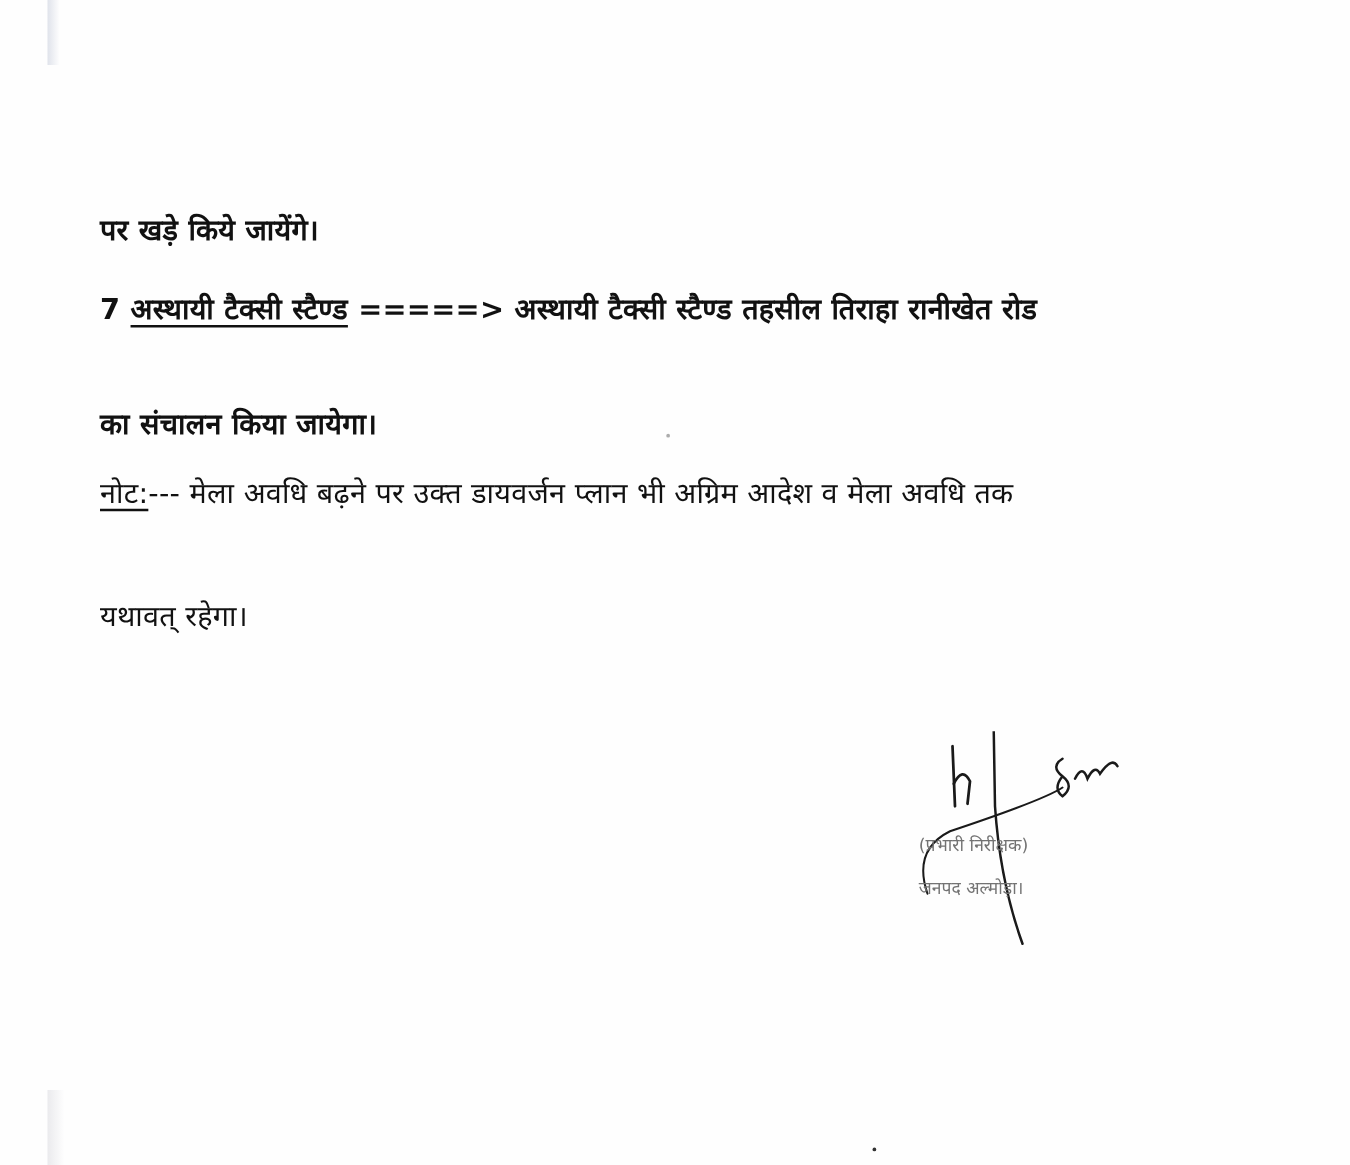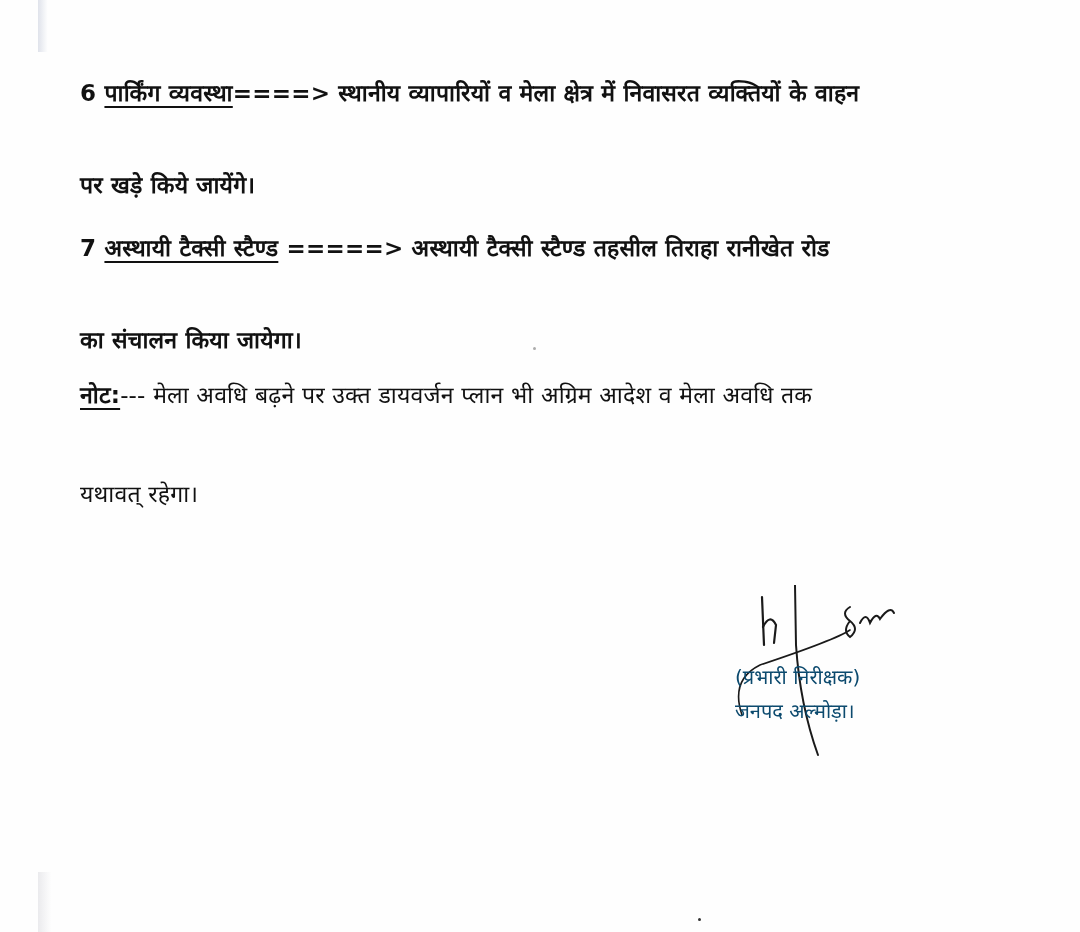--- a/index.html
+++ b/index.html
@@ -23,50 +23,45 @@
   }
   .line {
     position: absolute; left: 80px; white-space: nowrap;
     font-size: 23px; font-weight: bold; line-height: 30px;
     letter-spacing: 0.2px;
   }
   .u { text-decoration: underline; text-decoration-thickness: 2px; text-underline-offset: 5px; }
   .date { font-size: 21px; }
   .sig-block { position: absolute; left: 735px; top: 660px; }
   .sig-line {
-    white-space: nowrap; font-size: 20px; font-weight: normal;
-    line-height: 34px; color: #0c4a6e;
+    white-space: nowrap; font-size: 14px; font-weight: normal;
+    line-height: 34px; color: #737373;
   }
   .sig-svg { position: absolute; left: 700px; top: 585px; }
   .dot { position: absolute; width: 3px; height: 3px; background: #333; border-radius: 50%; }
 </style>
 </head>
 <body>
 
 <div class="page">
   <div class="edge-shade"></div>
   <div class="edge-shade-bottom"></div>
 
-  <div class="line" style="top:78px;">
-    <span>6</span>
-    <span class="u">पार्किंग व्यवस्था</span><span>====&gt;</span>
-    <span>स्थानीय व्यापारियों व मेला क्षेत्र में निवासरत व्यक्तियों के वाहन</span>
-  </div>
   <div class="line" style="top:170px;text-align:center;">पर खड़े किये जायेंगे।</div>
 
   <div class="line" style="top:233px;">
     <span>7</span>
     <span class="u">अस्थायी टैक्सी स्टैण्ड</span>
     <span>=====&gt;</span>
     <span>अस्थायी टैक्सी स्टैण्ड तहसील तिराहा रानीखेत रोड</span>
   </div>
   <div class="line" style="top:325px;">का संचालन किया जायेगा।</div>
 
   <div class="line" style="top:380px; font-weight:normal;">
-    <span class="u" style="font-weight:bold;">नोट:</span><span>---</span>
+    <span class="u" style="font-weight:normal;">नोट:</span><span>---</span>
     <span>मेला अवधि बढ़ने पर उक्त डायवर्जन प्लान भी अग्रिम आदेश व मेला अवधि तक</span>
   </div>
   <div class="line" style="top:435px; font-weight:normal;margin-top:44px;">यथावत् रहेगा।</div>
 
 
   <svg class="sig-svg" width="220" height="190" viewBox="0 0 220 190">
     <path d="M62 12 L64 60" stroke="#1a1a1a" stroke-width="2.2" fill="none" stroke-linecap="round"></path>
     <path d="M63 42 Q70 28 76 40 L74 58" stroke="#1a1a1a" stroke-width="2.2" fill="none" stroke-linecap="round"></path>
     <path d="M95 0 L96 60 Q100 120 118 170" stroke="#1a1a1a" stroke-width="2" fill="none" stroke-linecap="round"></path>
     <path d="M150 45 Q135 55 60 80 Q30 95 42 130" stroke="#1a1a1a" stroke-width="1.6" fill="none" stroke-linecap="round"></path>

